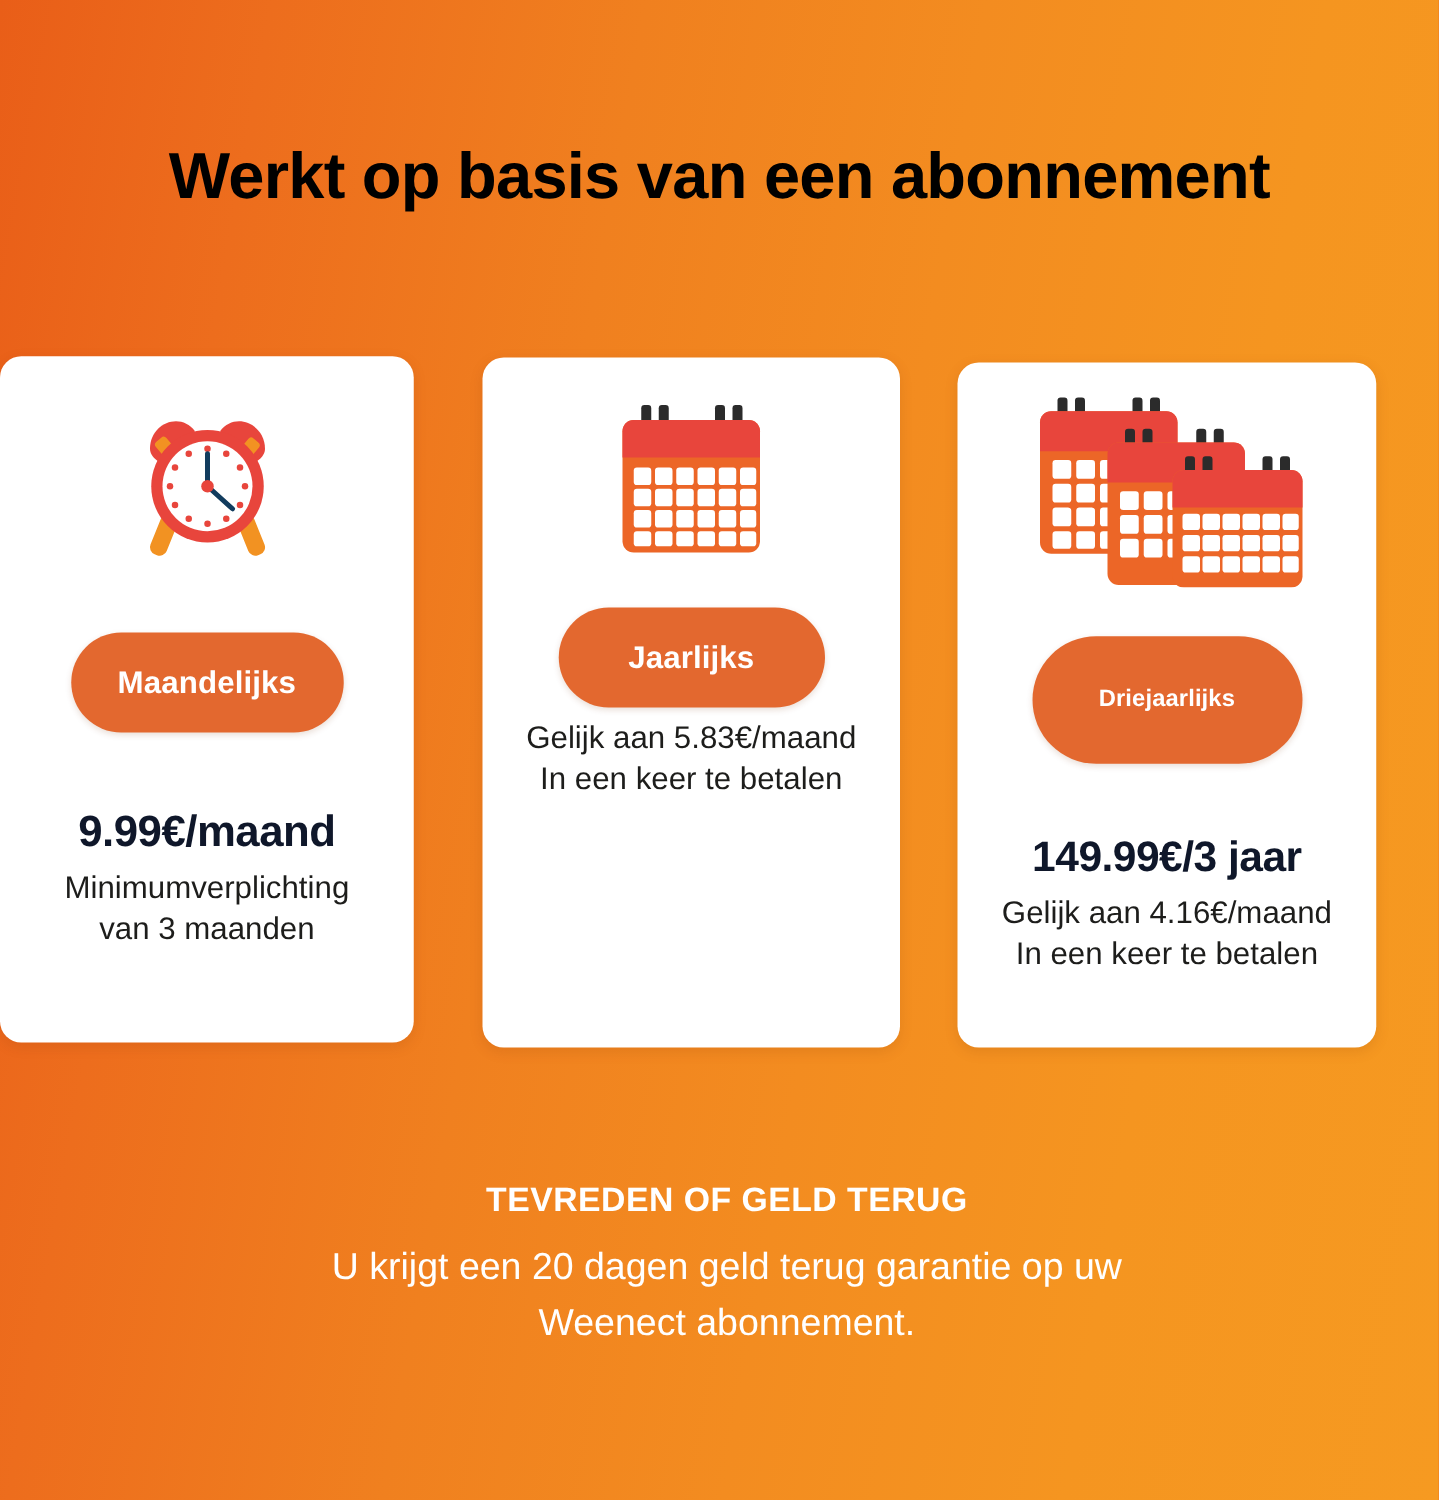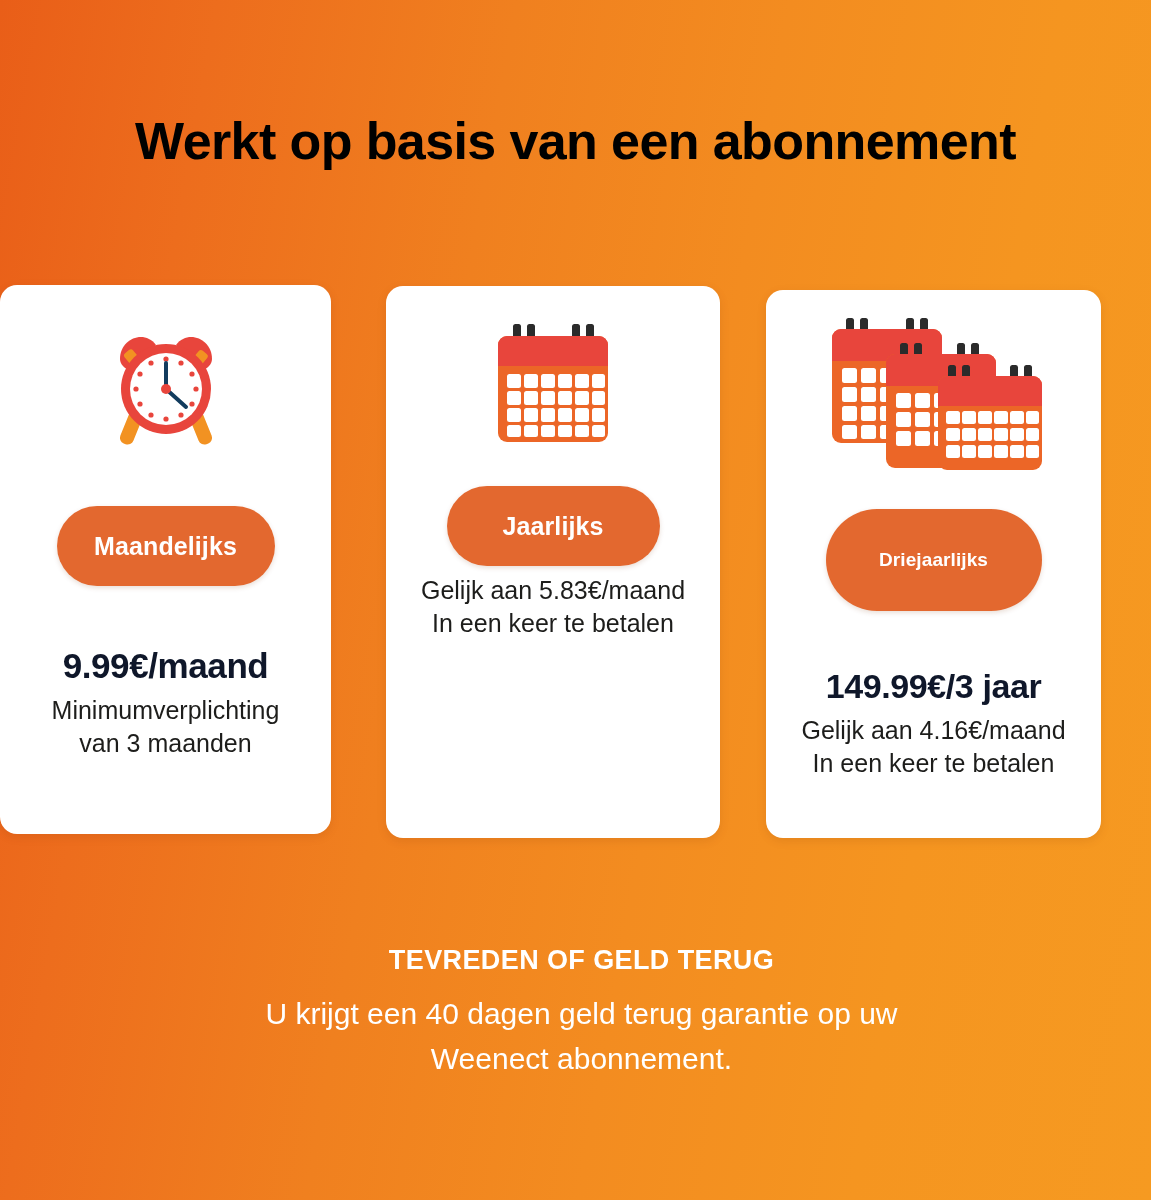--- a/index.html
+++ b/index.html
@@ -352,18 +352,18 @@
         <span class="desc-line">Gelijk aan 4.16€/maand</span>
         <span class="desc-line">In een keer te betalen</span>
       </div>
 
     </div>
   </div>
 
   <div class="footer">
     <div class="footer-title">TEVREDEN OF GELD TERUG</div>
     <div class="footer-text">
-      <span>U krijgt een 40 dagen geld terug garantie op uw</span>
+      <span>U krijgt een 20 dagen geld terug garantie op uw</span>
       <span>Weenect abonnement.</span>
     </div>
   </div>
 
 </div>
 
 </body></html>

